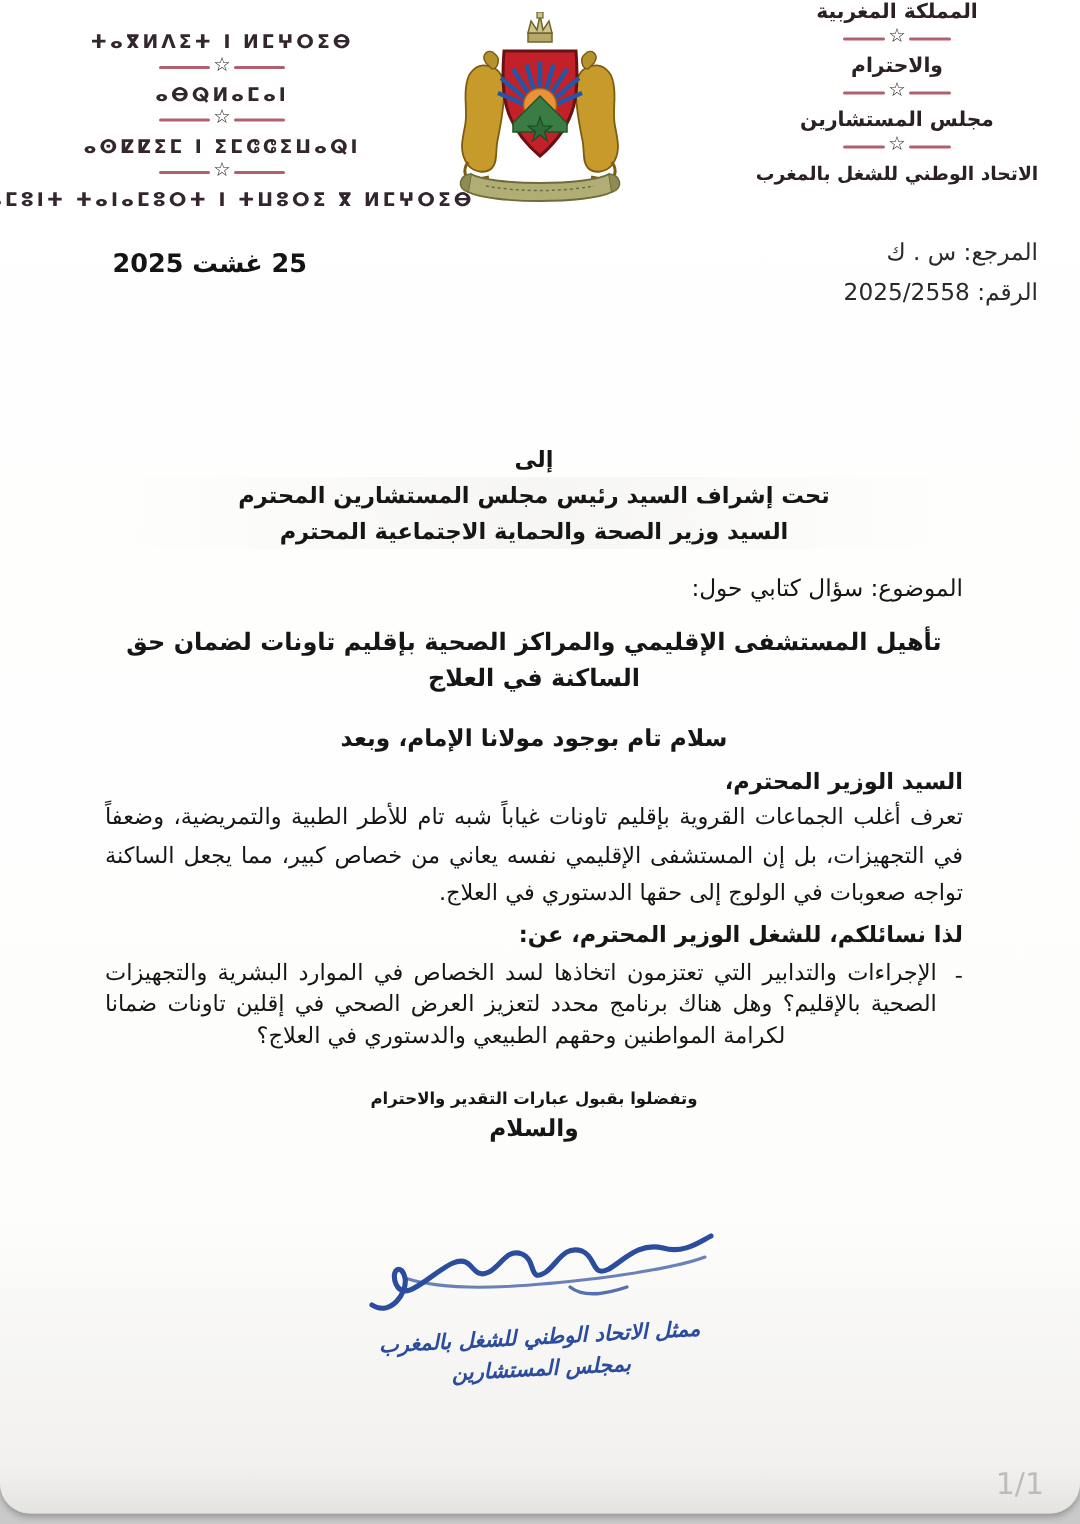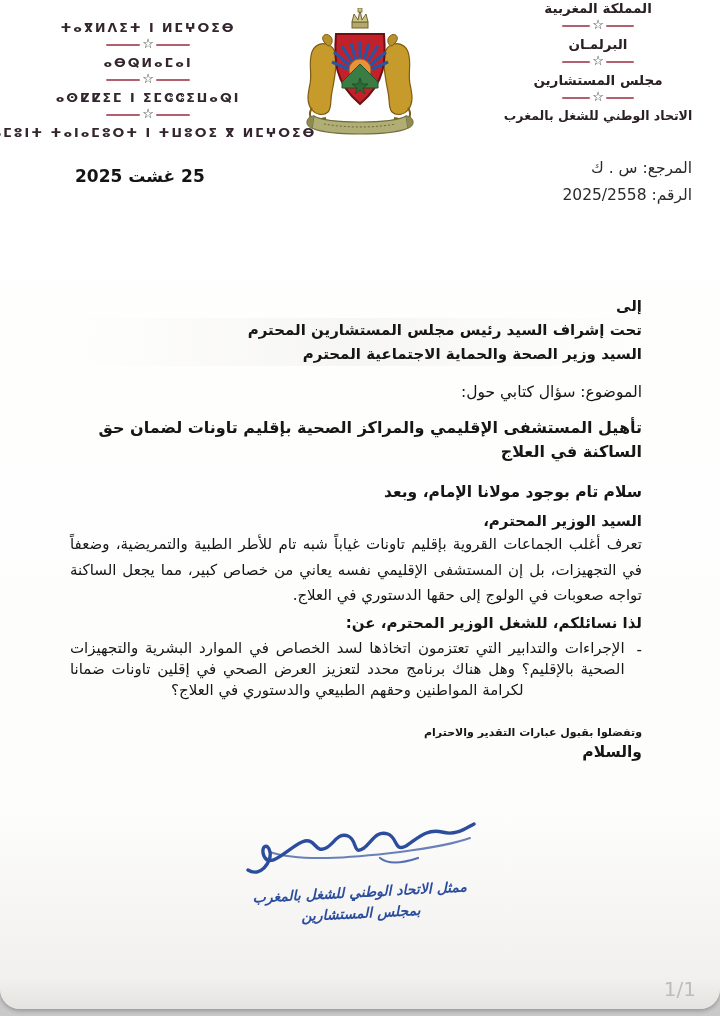--- a/index.html
+++ b/index.html
@@ -39,21 +39,21 @@
   .refs{
     position:absolute;right:28px;top:155px;
     direction:rtl;text-align:right;color:#2a2a2a;
     font-size:15.5px;line-height:27px;
   }
   
   .letter-body{
     position:absolute;top:297px;left:70px;right:78px;
     direction:rtl;color:#161616;font-size:15px;
   }
-  .t-center{}
+  .t-center{text-align:center;}
   .t-right{text-align:right;}
   .bold{font-weight:700;}
   .to-line{font-size:15px;margin-bottom:3px;}
   .recipient-line{font-size:15px;line-height:24px;}
   .recipient-wrap{background:linear-gradient(90deg,rgba(240,239,237,0),rgba(240,239,237,.55),rgba(240,239,237,0));}
   .subject-label{margin-top:17px;font-size:15.5px;}
   .subject-title{margin-top:15px;font-size:16px;line-height:24px;}
   .salutation{margin-top:19px;font-size:15.5px;}
   .addressee{margin-top:11px;font-size:15px;}
   .paragraph{margin:2px 0 0 0;text-align:justify;line-height:25.5px;}
@@ -159,21 +159,21 @@
       </svg>
     </div>
 
     <div class="lh-col lh-right" dir="rtl">
       <div class="ar-line">المملكة المغربية</div>
       <div class="divider">
         <span class="d-line"></span>
           <span class="d-star">☆</span>
           <span class="d-line"></span>
       </div>
-      <div class="ar-line">البرلمـان</div>
+      <div class="ar-line">والاحترام</div>
       <div class="divider">
         <span class="d-line"></span>
           <span class="d-star">☆</span>
           <span class="d-line"></span>
       </div>
       <div class="ar-line">مجلس المستشارين</div>
       <div class="divider">
         <span class="d-line"></span>
           <span class="d-star">☆</span>
           <span class="d-line"></span>

